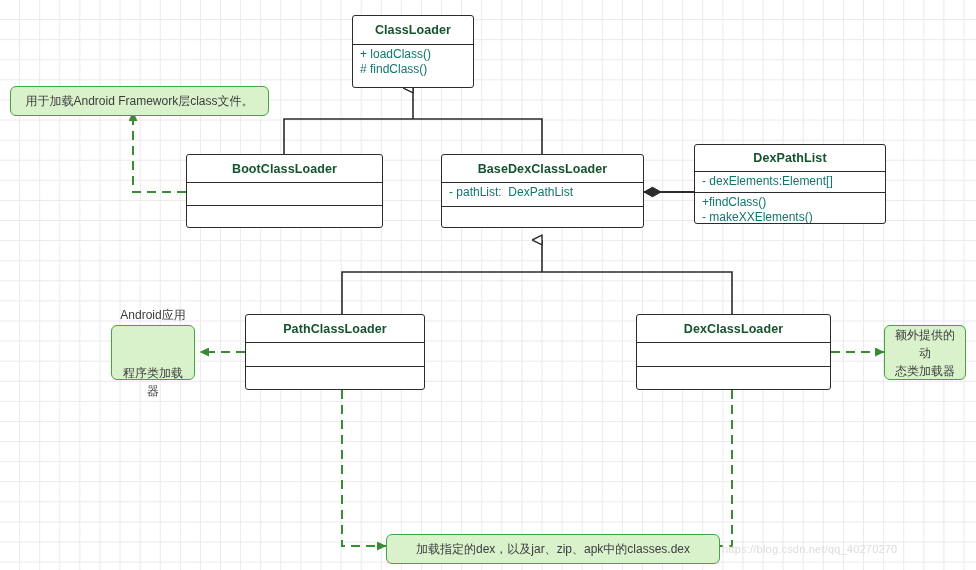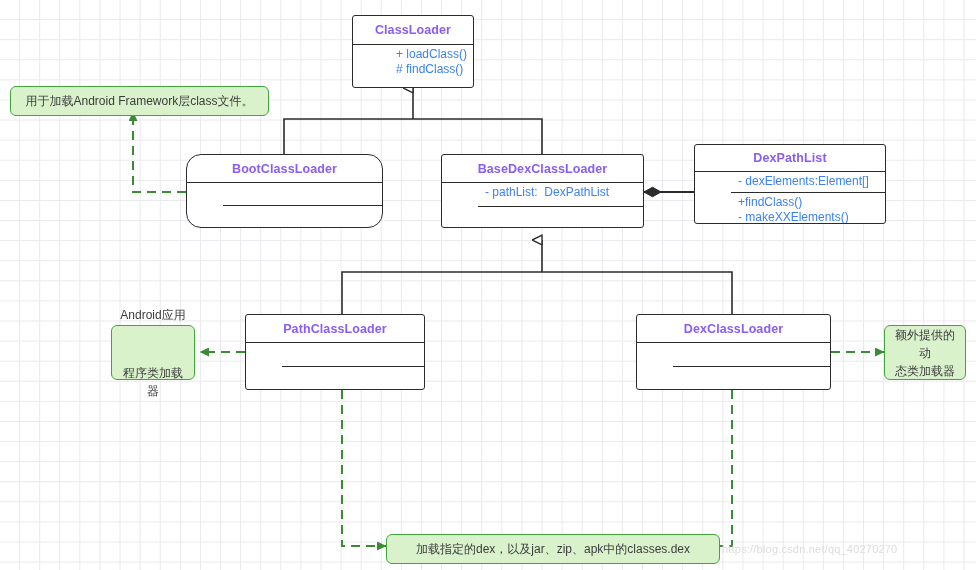--- a/index.html
+++ b/index.html
@@ -34,34 +34,33 @@
     box-sizing: border-box;
     border: 1.6px solid #2b2b2b;
     border-radius: 3px;
     background: #ffffff;
     overflow: hidden;
   }
   .uml .title {
     text-align: center;
     font-weight: bold;
     font-size: 12.5px;
-    color: #8b5cf6;
+    color: #14532d;
     letter-spacing: 0.1px;
     border-bottom: 1.6px solid #2b2b2b;
     display: flex;
     align-items: center;
     justify-content: center;
   }
   .uml .compartment {
     font-size: 12px;
-    color: #3b82f6;
+    color: #0f766e;
     padding: 2px 7px;
     line-height: 15px;
     box-sizing: border-box;
-    margin-left: 36px;
   }
   .uml .compartment.sep {
     border-bottom: 1.6px solid #2b2b2b;
   }
   .uml .compartment .ln {
     white-space: pre;
   }
   
   .note {
     position: absolute;
@@ -136,21 +135,21 @@
   </svg>
 
   <div class="uml" style="left:352px; top:15px; width:122px; height:73px;">
     <div class="title" style="height:28px;">ClassLoader</div>
     <div class="compartment" style="height:42px;">
       <div class="ln">+ loadClass()</div>
       <div class="ln"># findClass()</div>
     </div>
   </div>
 
-  <div class="uml" style="left:186px; top:154px; width:197px; height:74px;border-radius:15px;">
+  <div class="uml" style="left:186px; top:154px; width:197px; height:74px;">
     <div class="title" style="height:27px;">BootClassLoader</div>
     <div class="compartment sep" style="height:23px;"></div>
     <div class="compartment" style="height:21px;"></div>
   </div>
 
   <div class="uml" style="left:441px; top:154px; width:203px; height:74px;">
     <div class="title" style="height:27px;">BaseDexClassLoader</div>
     <div class="compartment sep" style="height:24px;">
       <div class="ln">- pathList:  DexPathList</div>
     </div>

